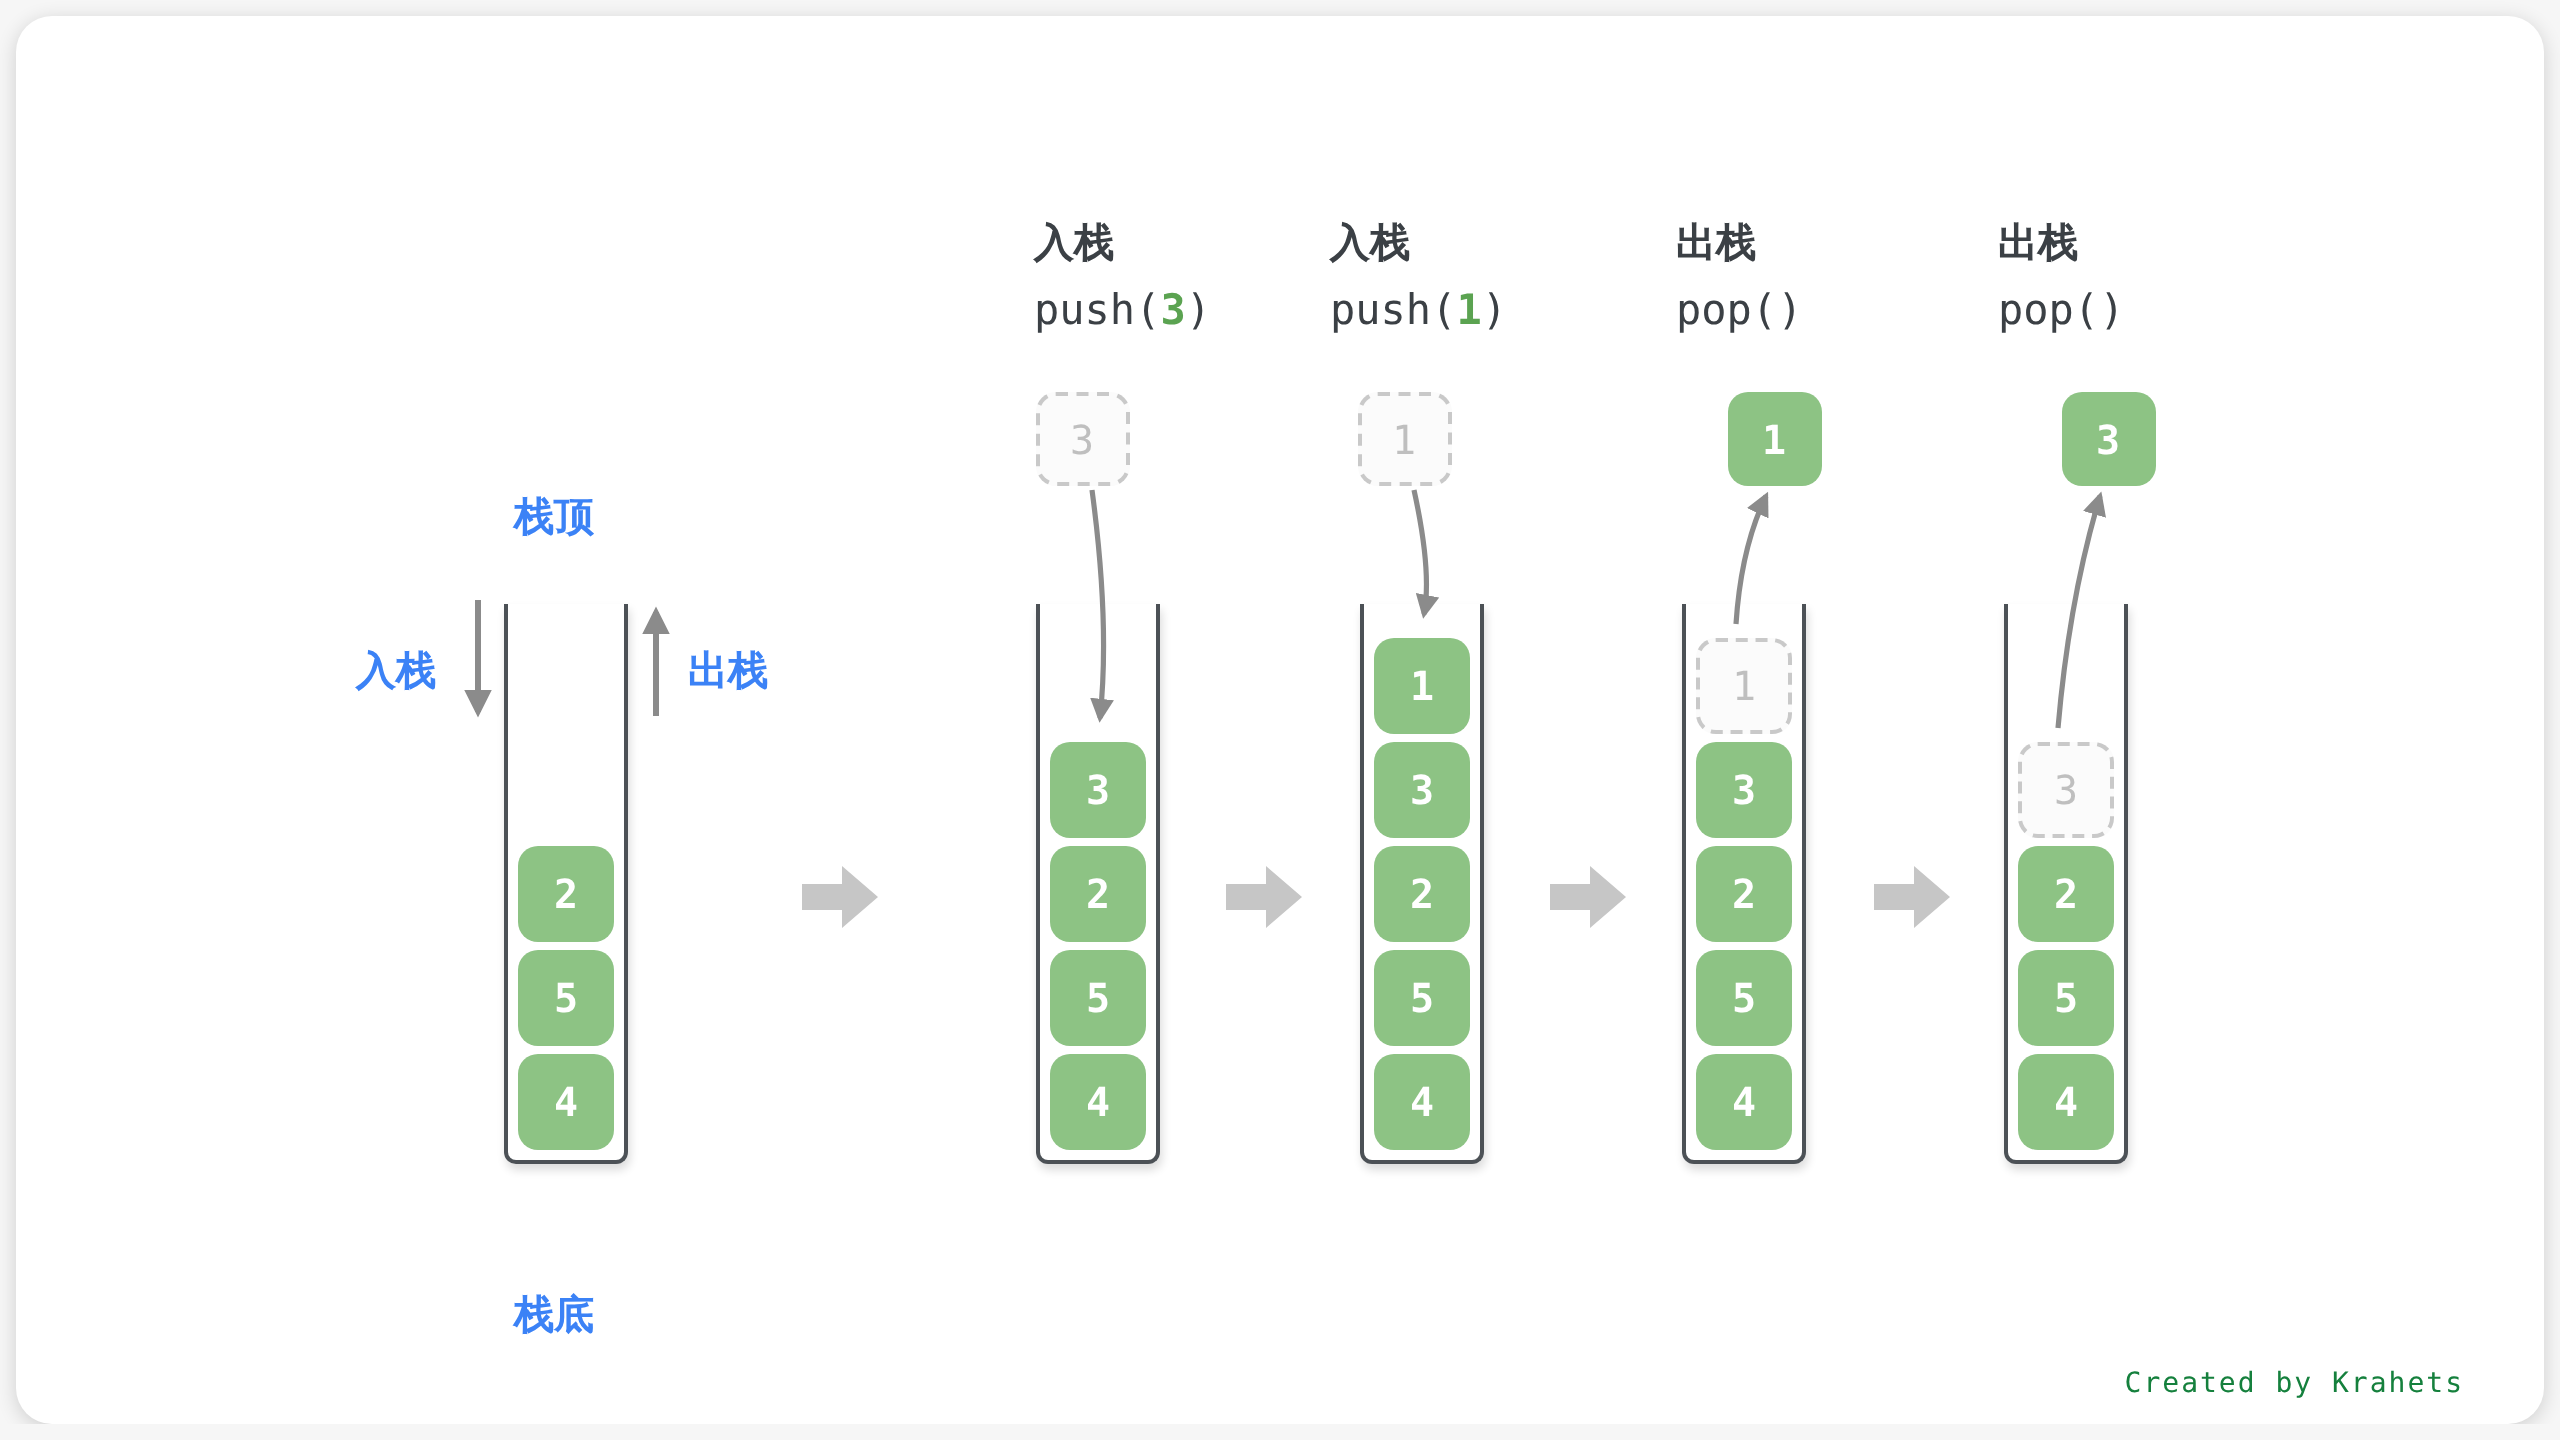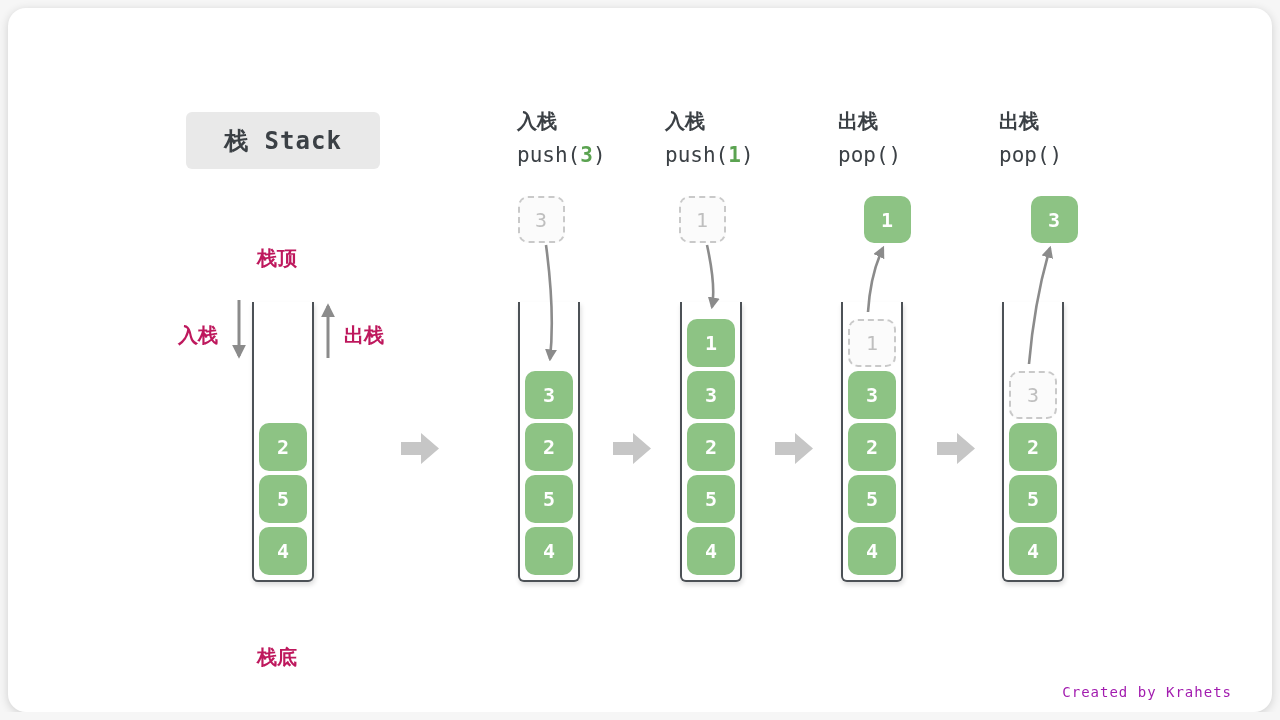--- a/index.html
+++ b/index.html
@@ -14,21 +14,21 @@
 
   .title-box {
     left:178px; top:104px; width:194px; height:57px;
     background:#e9e9e9; border-radius:6px;
     display:flex; align-items:center; justify-content:center;
     font-family:"DejaVu Sans Mono","DejaVu Sans",monospace;
     font-weight:bold; font-size:24px; color:#3b4045; letter-spacing:1px;
   }
 
   .zh-label {
-    font-weight:bold; font-size:20px; color:#be185d; white-space:nowrap;
+    font-weight:bold; font-size:20px; color:#3b82f6; white-space:nowrap;
   }
   .op-label {
     font-weight:bold; font-size:20px; color:#3b4045; white-space:nowrap;
   }
   .code-label {
     font-family:"DejaVu Sans Mono",monospace; font-size:21px; color:#3b4045; white-space:nowrap;
   }
   .code-label .arg { color:#5ba351; font-weight:bold; }
 
   .stack-container {
@@ -44,34 +44,31 @@
     font-family:"DejaVu Sans Mono","DejaVu Sans",monospace;
     font-size:20px; font-weight:bold;
   }
   .cell.solid { background:#8dc384; color:#ffffff; }
   .cell.ghost {
     background:#fbfbfb; border:2px dashed #c9c9c9; color:#bfbfbf; font-weight:normal;
   }
 
   .watermark {
     right:40px; top:676px;
-    font-family:"DejaVu Sans Mono",monospace; font-size:14px; color:#a21caf;
+    font-family:"DejaVu Sans Mono",monospace; font-size:14px; color:#15803d;
     letter-spacing:1px;
   }
 
   svg.overlay { left:0; top:0; pointer-events:none; }
 </style>
 </head>
 <body>
 
 <div class="card">
 
-  <div class="abs title-box">
-    <span>栈 Stack</span>
-  </div>
 
   <div class="abs zh-label" style="left:249px; top:237px;">栈顶</div>
   <div class="abs zh-label" style="left:249px; top:636px;">栈底</div>
   <div class="abs zh-label" style="left:170px; top:314px;">入栈</div>
   <div class="abs zh-label" style="left:336px; top:314px;">出栈</div>
 
   <div id="stages-layer">
       <div class="abs stack-container" style="left: 244px; top: 294px;"></div>
       <div class="abs cell solid" style="left: 251px; top: 415px;">2</div>
       <div class="abs cell solid" style="left: 251px; top: 467px;">5</div>

